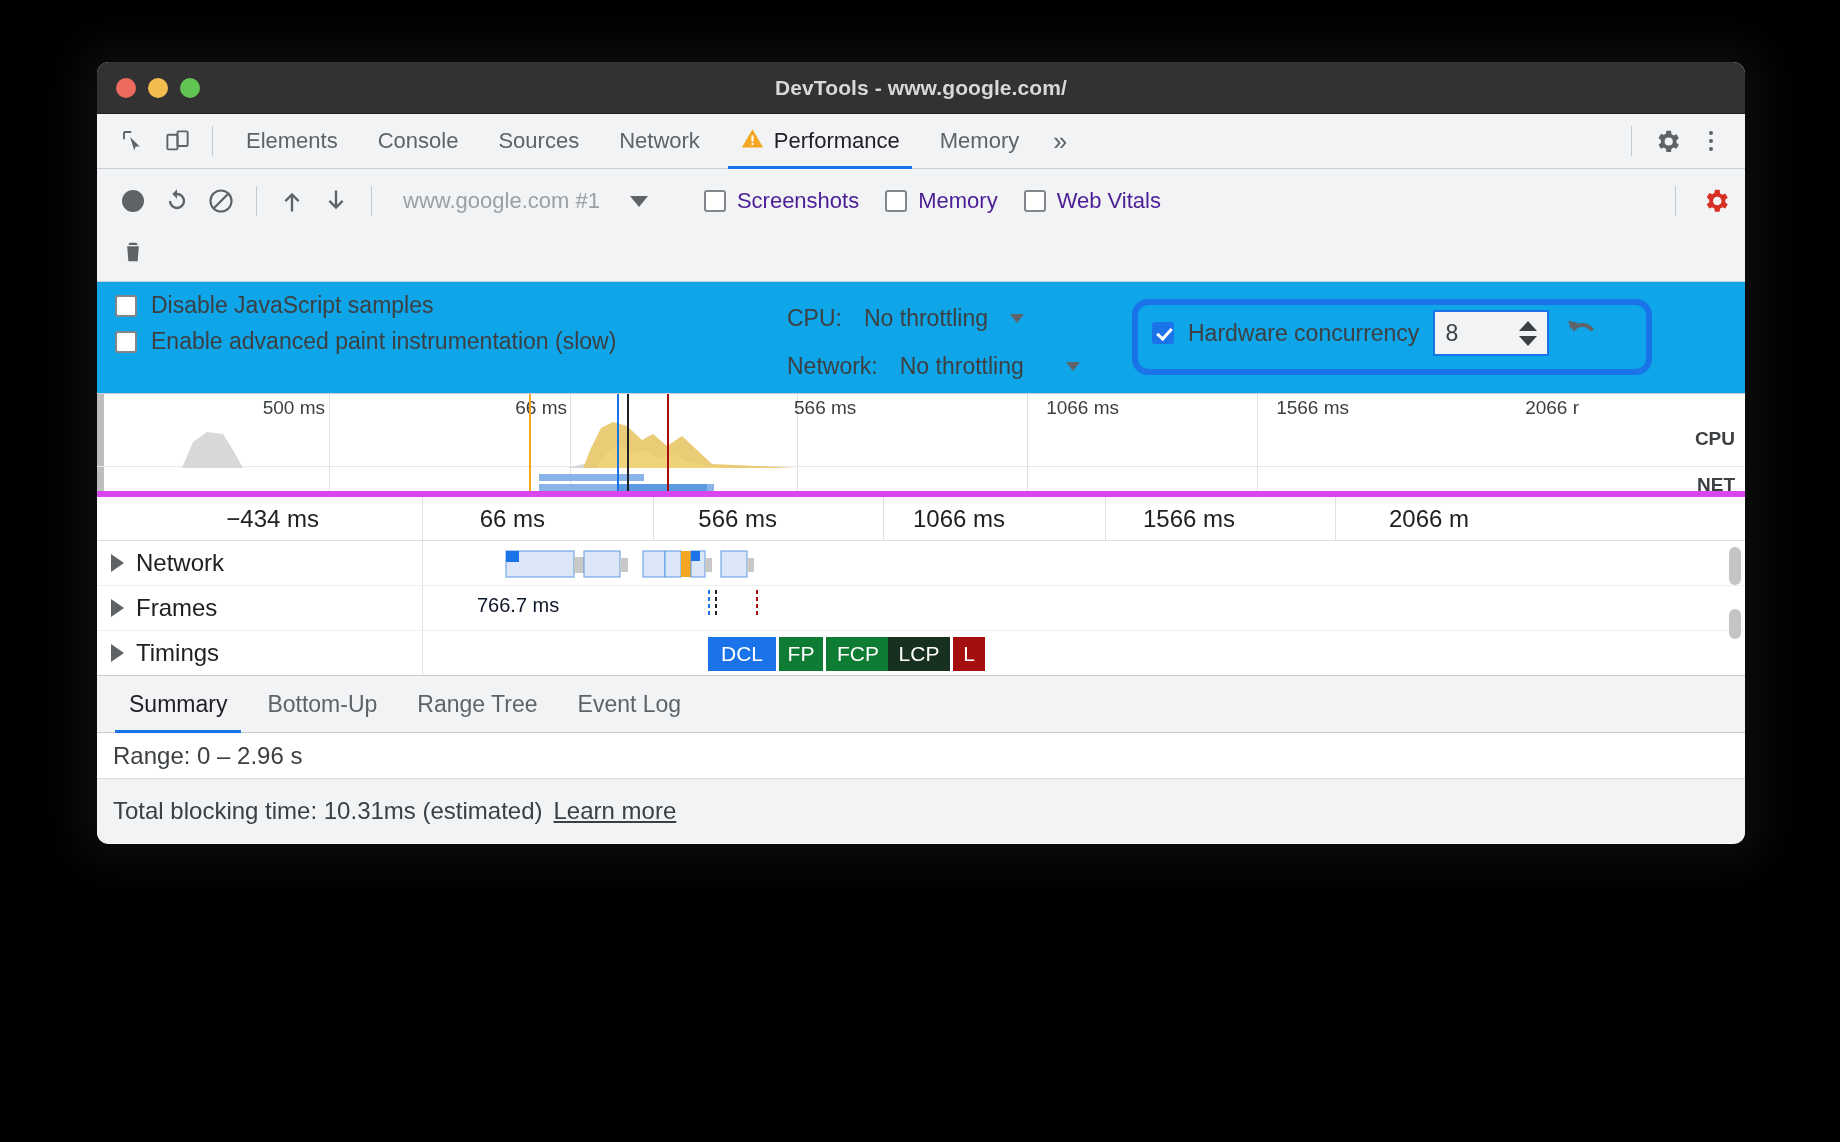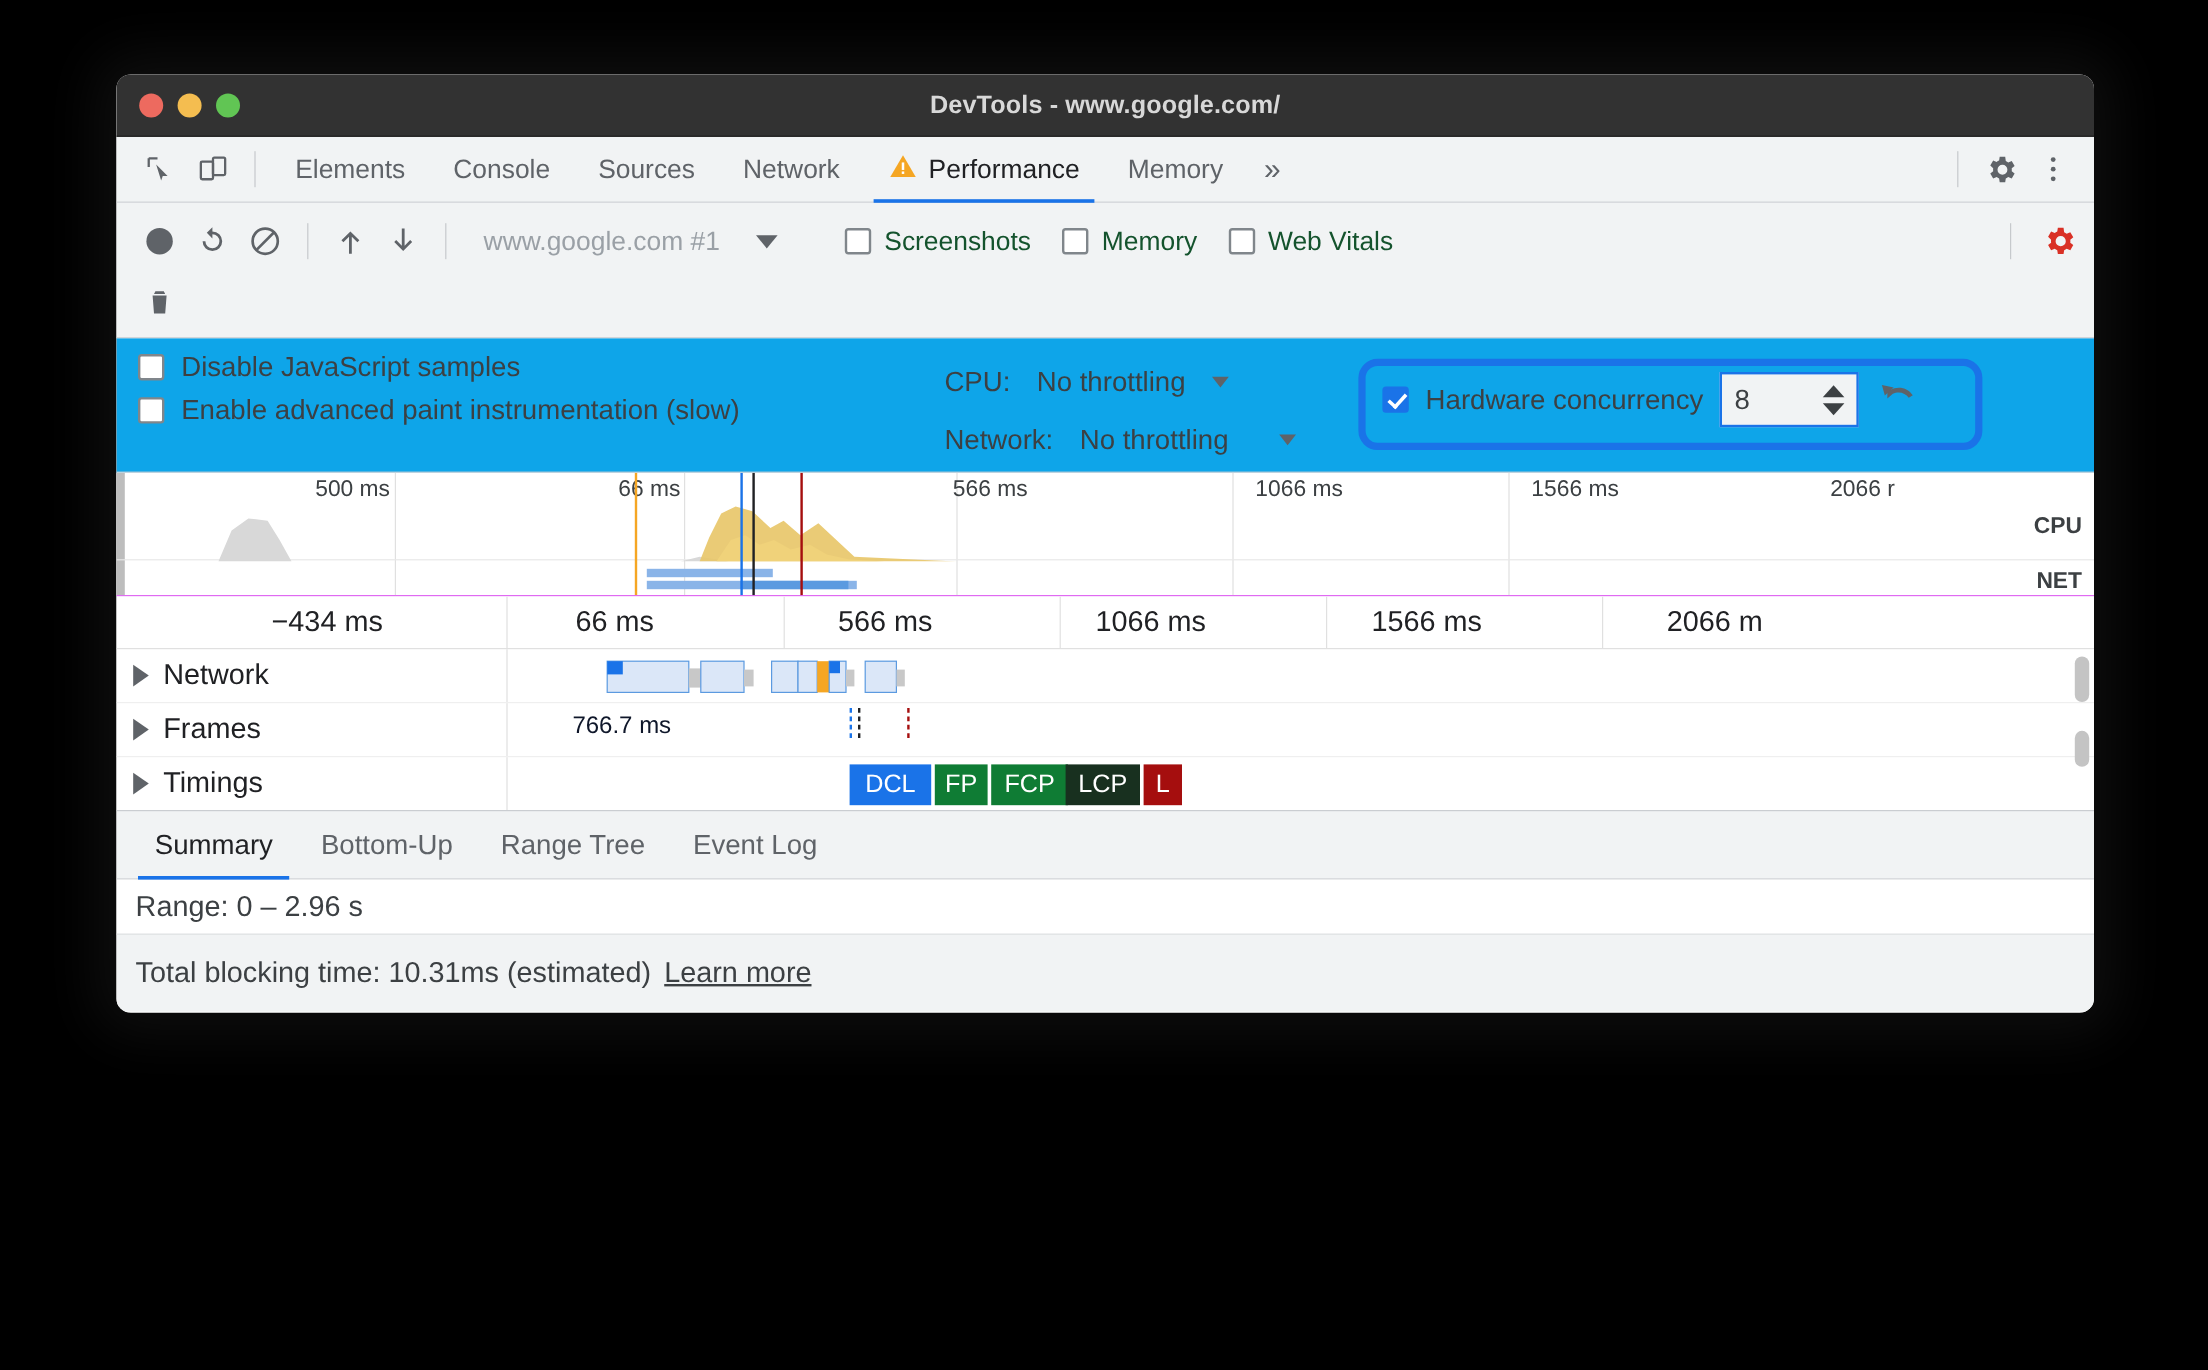--- a/index.html
+++ b/index.html
@@ -93,21 +93,21 @@
   }
   .cb.checked {
     background: #1a73e8; border-color: #1a73e8;
     position: relative;
   }
   .cb.checked::after {
     content: ""; position: absolute; left: 6px; top: 1px;
     width: 6px; height: 12px; border: solid #fff;
     border-width: 0 3px 3px 0; transform: rotate(42deg);
   }
-  .cb-label { font-size: 22px; color: #14532d; white-space: nowrap; }
+  .cb-label { font-size: 22px; color: #4c1d95; white-space: nowrap; }
   .gear-red { margin-left: auto; }
 
   
   .settings {
     background: #0ea5e9; border-bottom: 1px solid #cacdd1;
     padding: 8px 0 10px 0; position: relative;
     height: 112px;
   }
   .set-left { position: absolute; left: 18px; top: 10px; width: 640px; }
   .set-opt { display: flex; align-items: flex-start; gap: 14px; margin-bottom: 10px; }
@@ -136,21 +136,21 @@
     padding: 0 10px; justify-content: space-between;
   }
   .spin-val { font-size: 23px; color: #3c4043; }
   .spin-arrows { display: flex; flex-direction: column; gap: 5px; }
   .ar-up { width:0;height:0;border-left:9px solid transparent;border-right:9px solid transparent;border-bottom:10px solid #3c4043; }
   .ar-dn { width:0;height:0;border-left:9px solid transparent;border-right:9px solid transparent;border-top:10px solid #3c4043; }
 
   
   .overview {
     position: relative; height: 103px; background: #fff;
-    border-bottom: 1px solid #d946ef; overflow: hidden;
+    border-bottom: 6px solid #d946ef; overflow: hidden;
   }
   .ov-grid { position: absolute; inset: 0; }
   .ov-div { position: absolute; top: 0; bottom: 0; width: 1px; background: #e0e0e0; }
   .ov-tick {
     position: absolute; top: 3px; font-size: 19px; color: #3c4043;
     transform: translateX(-100%); white-space: nowrap;
   }
   .ov-rowlabel {
     position: absolute; right: 10px; font-size: 19px;
     font-weight: bold; color: #3c4043;

